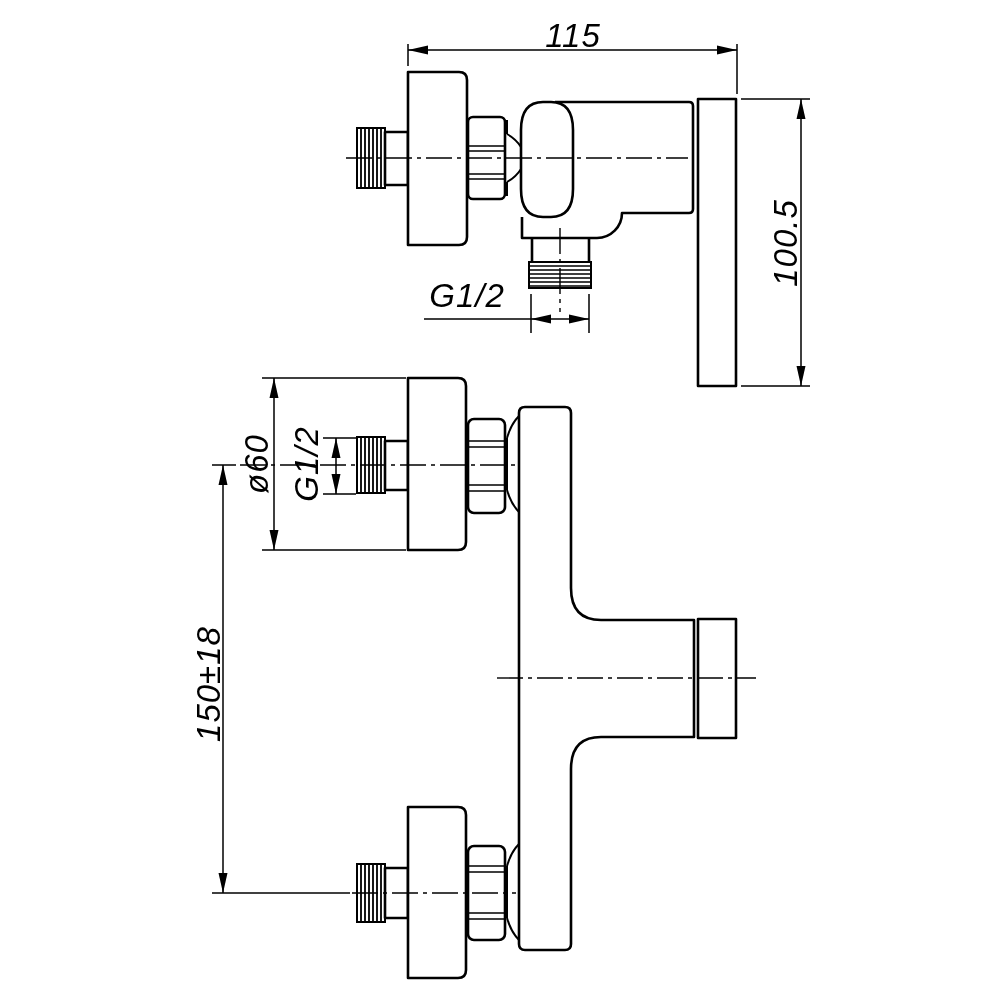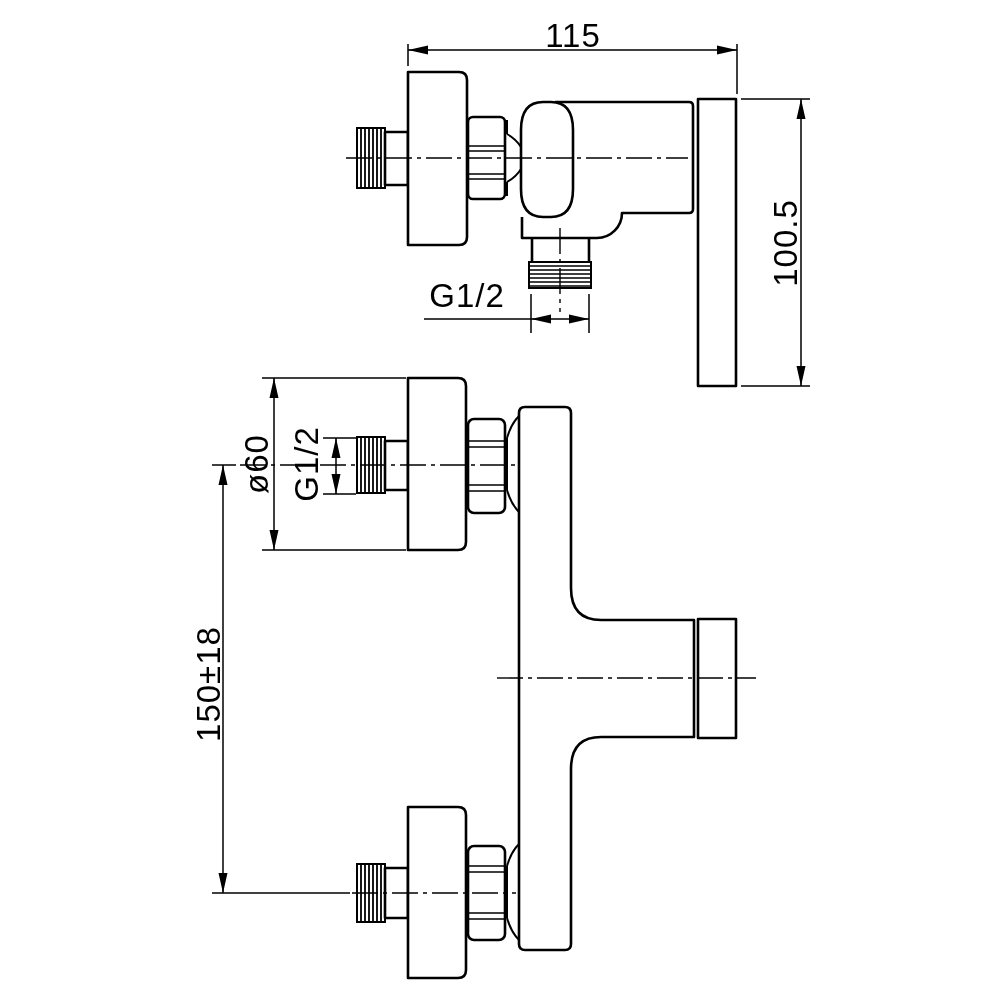--- a/index.html
+++ b/index.html
@@ -6,20 +6,21 @@
     margin: 0;
     padding: 0;
     background: #ffffff;
   }
   .canvas {
     position: relative;
     width: 1000px;
     height: 1000px;
     background: #ffffff;
     overflow: hidden;
+    font-style: italic;
   }
   svg {
     display: block;
   }
   .outline { stroke: #000; stroke-width: 2.6; fill: none; stroke-linejoin: round; stroke-linecap: butt; }
   .outline-fill { stroke: #000; stroke-width: 2.6; fill: #fff; stroke-linejoin: round; }
   .medium  { stroke: #000; stroke-width: 2; fill: none; }
   .thin    { stroke: #000; stroke-width: 1.5; fill: none; }
   .hatch   { stroke: #000; stroke-width: 1.8; fill: none; }
   .axis    { stroke: #000; stroke-width: 1.4; fill: none; stroke-dasharray: 26 5 4 5; }

